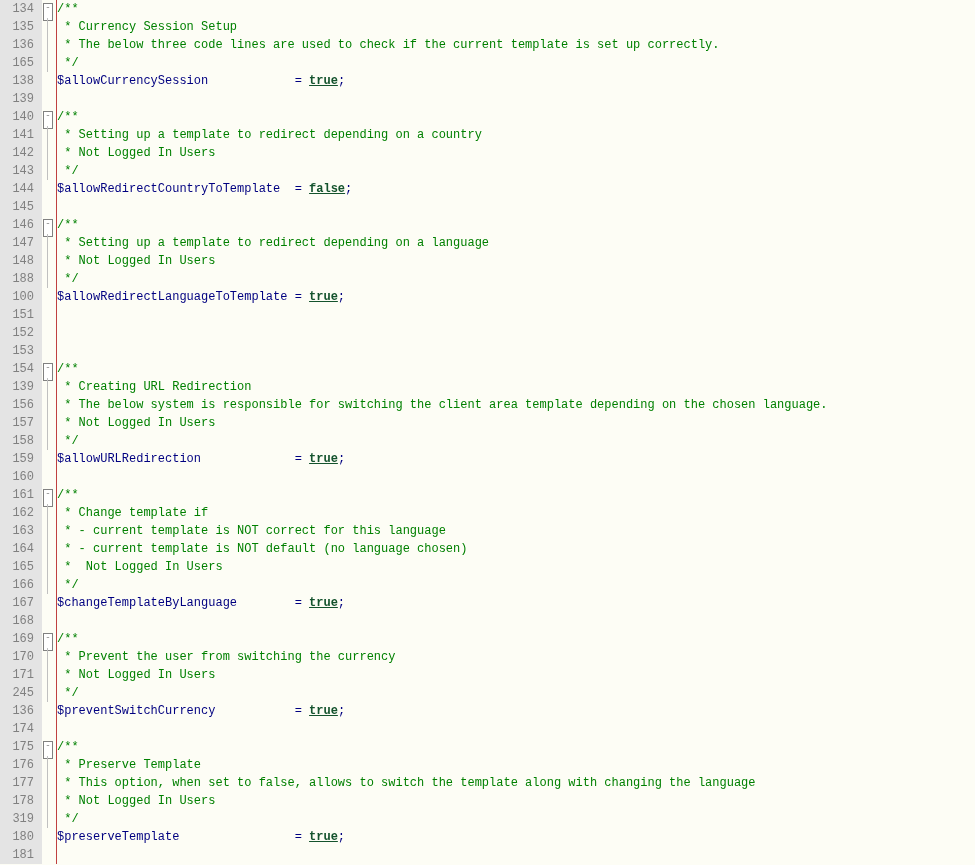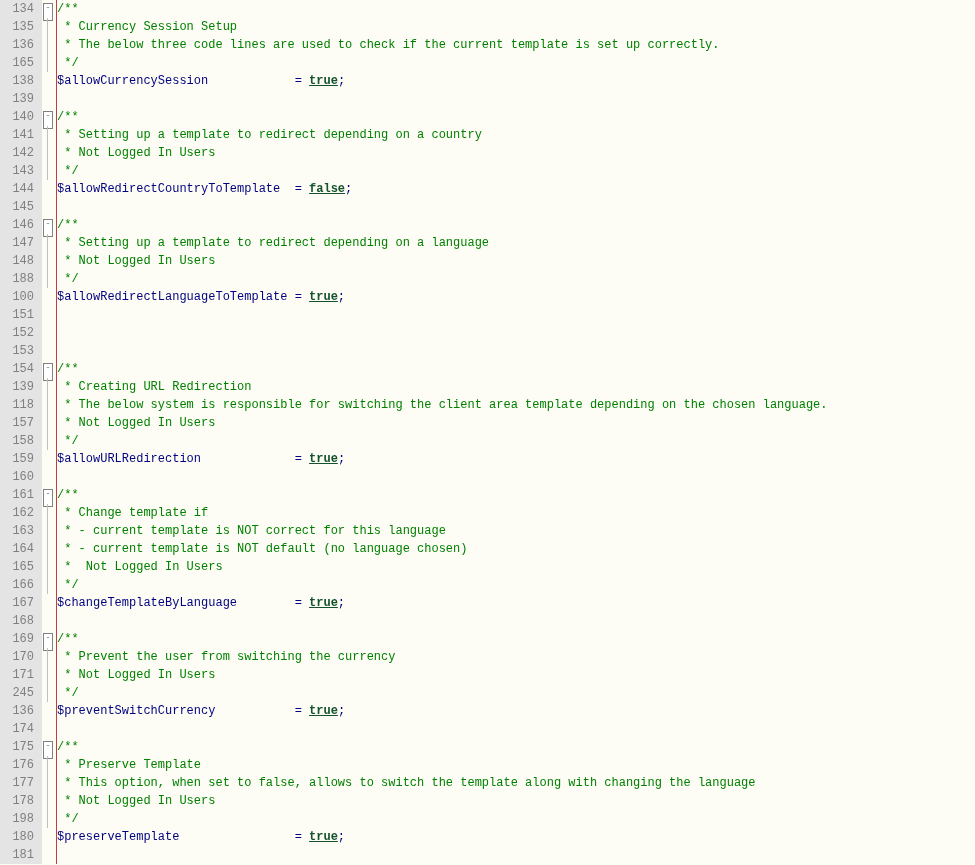--- a/index.html
+++ b/index.html
@@ -85,21 +85,21 @@
       <div>146</div>
       <div>147</div>
       <div>148</div>
       <div>188</div>
       <div>100</div>
       <div>151</div>
       <div>152</div>
       <div>153</div>
       <div>154</div>
       <div>139</div>
-      <div>118</div>
+      <div>156</div>
       <div>157</div>
       <div>158</div>
       <div>159</div>
       <div>160</div>
       <div>161</div>
       <div>162</div>
       <div>163</div>
       <div>164</div>
       <div>165</div>
       <div>166</div>
@@ -108,21 +108,21 @@
       <div>169</div>
       <div>170</div>
       <div>171</div>
       <div>245</div>
       <div>136</div>
       <div>174</div>
       <div>175</div>
       <div>176</div>
       <div>177</div>
       <div>178</div>
-      <div>198</div>
+      <div>319</div>
       <div>180</div>
       <div>181</div>
     </div>
   <div class="foldcol" id="foldcol">
       <div>
         <div class="fold-icon">-</div>
       </div>
       <div>
         <div class="fold-line"></div>
       </div>

